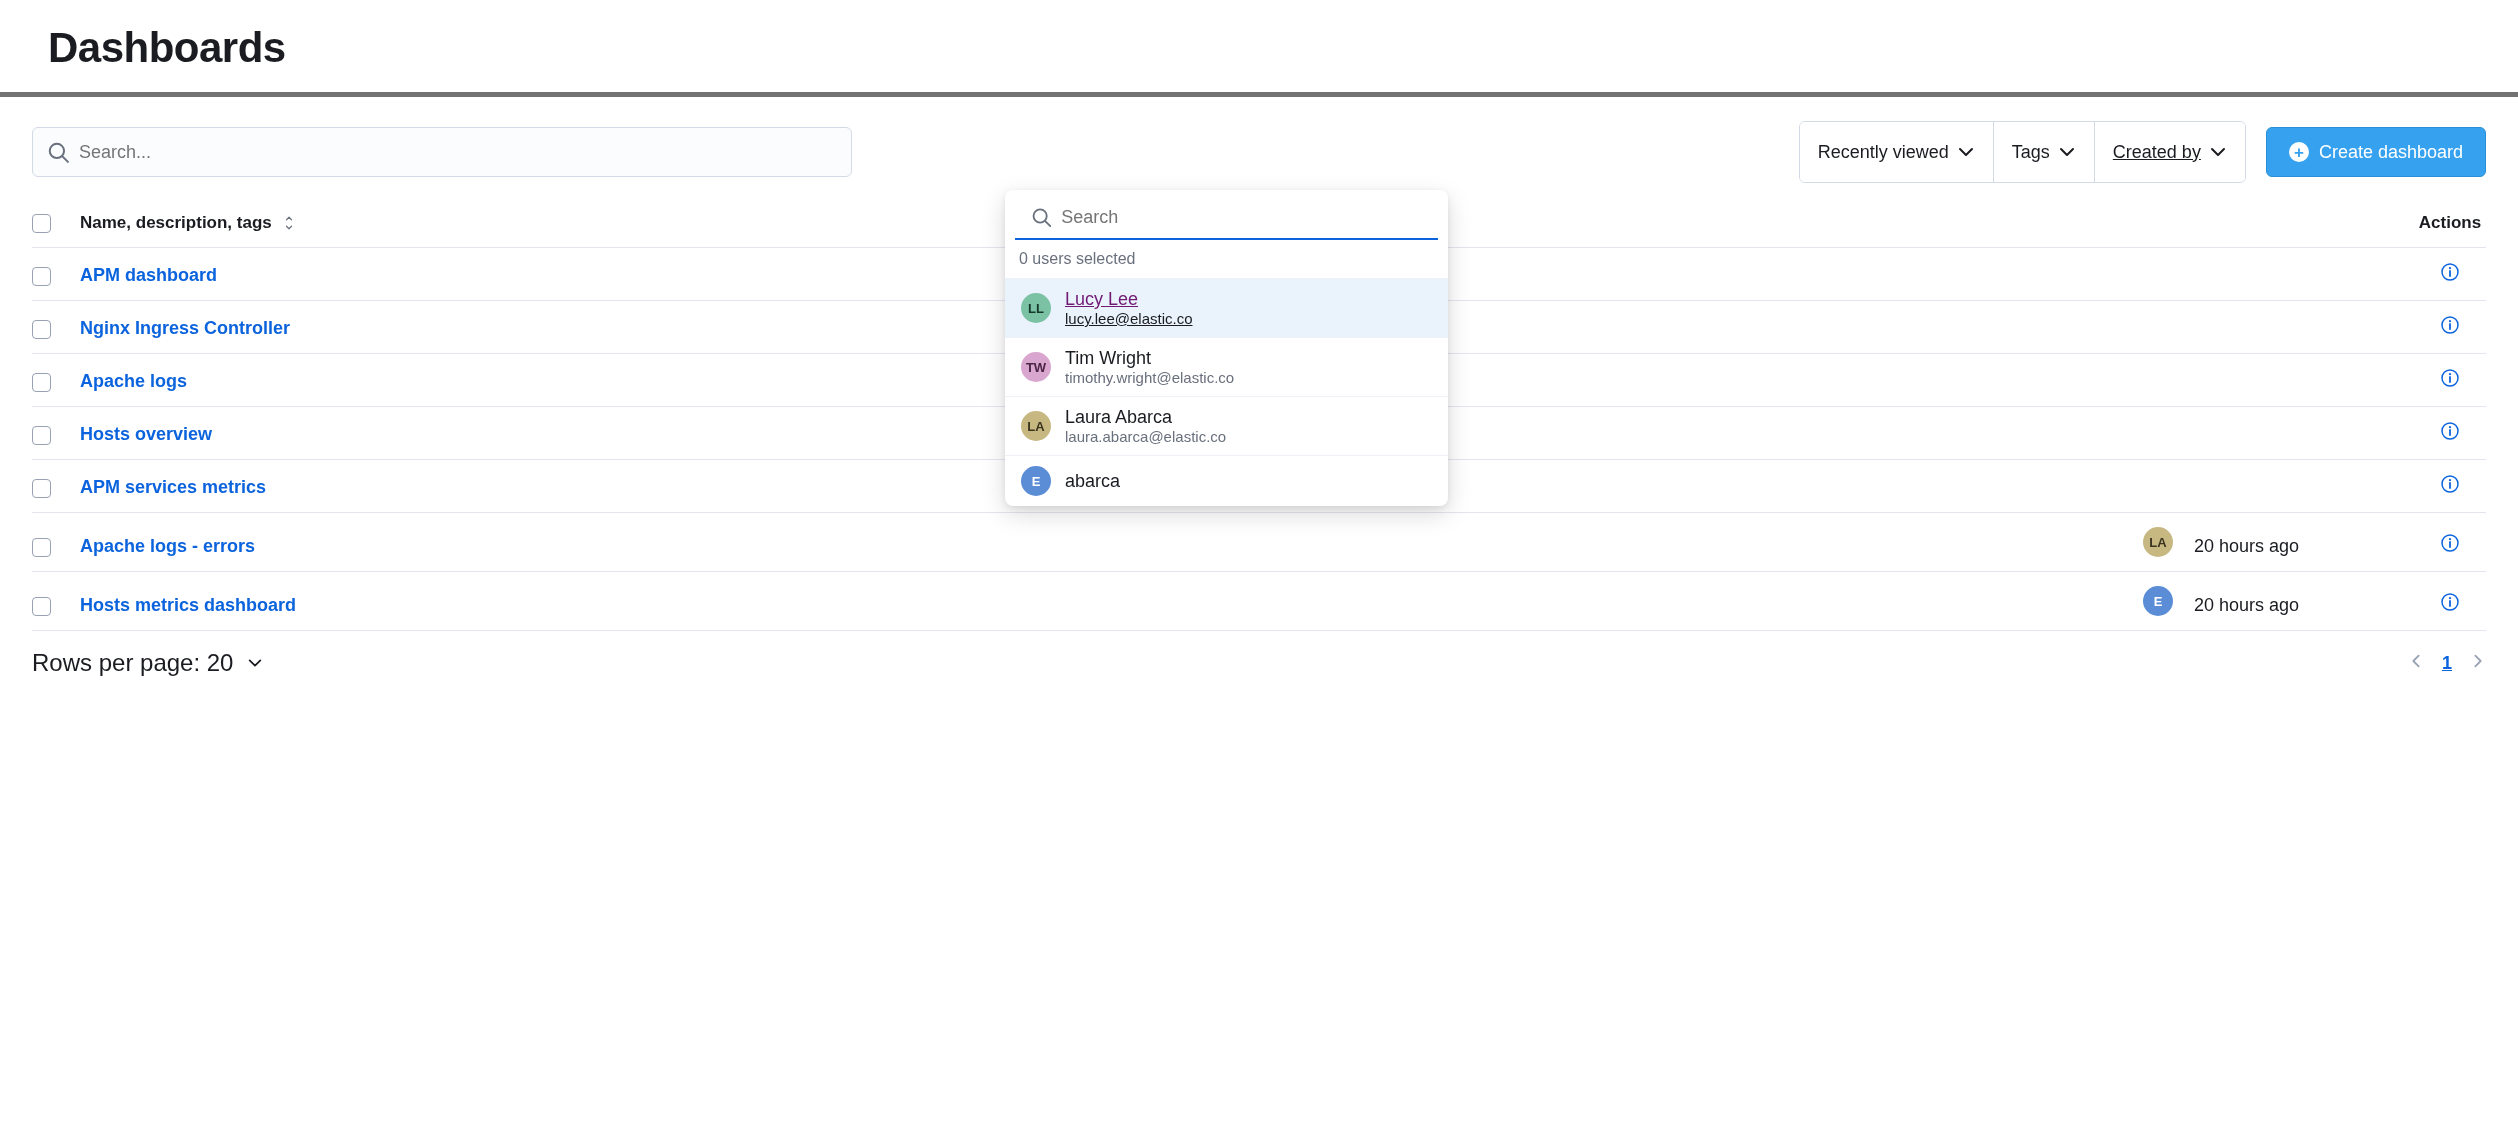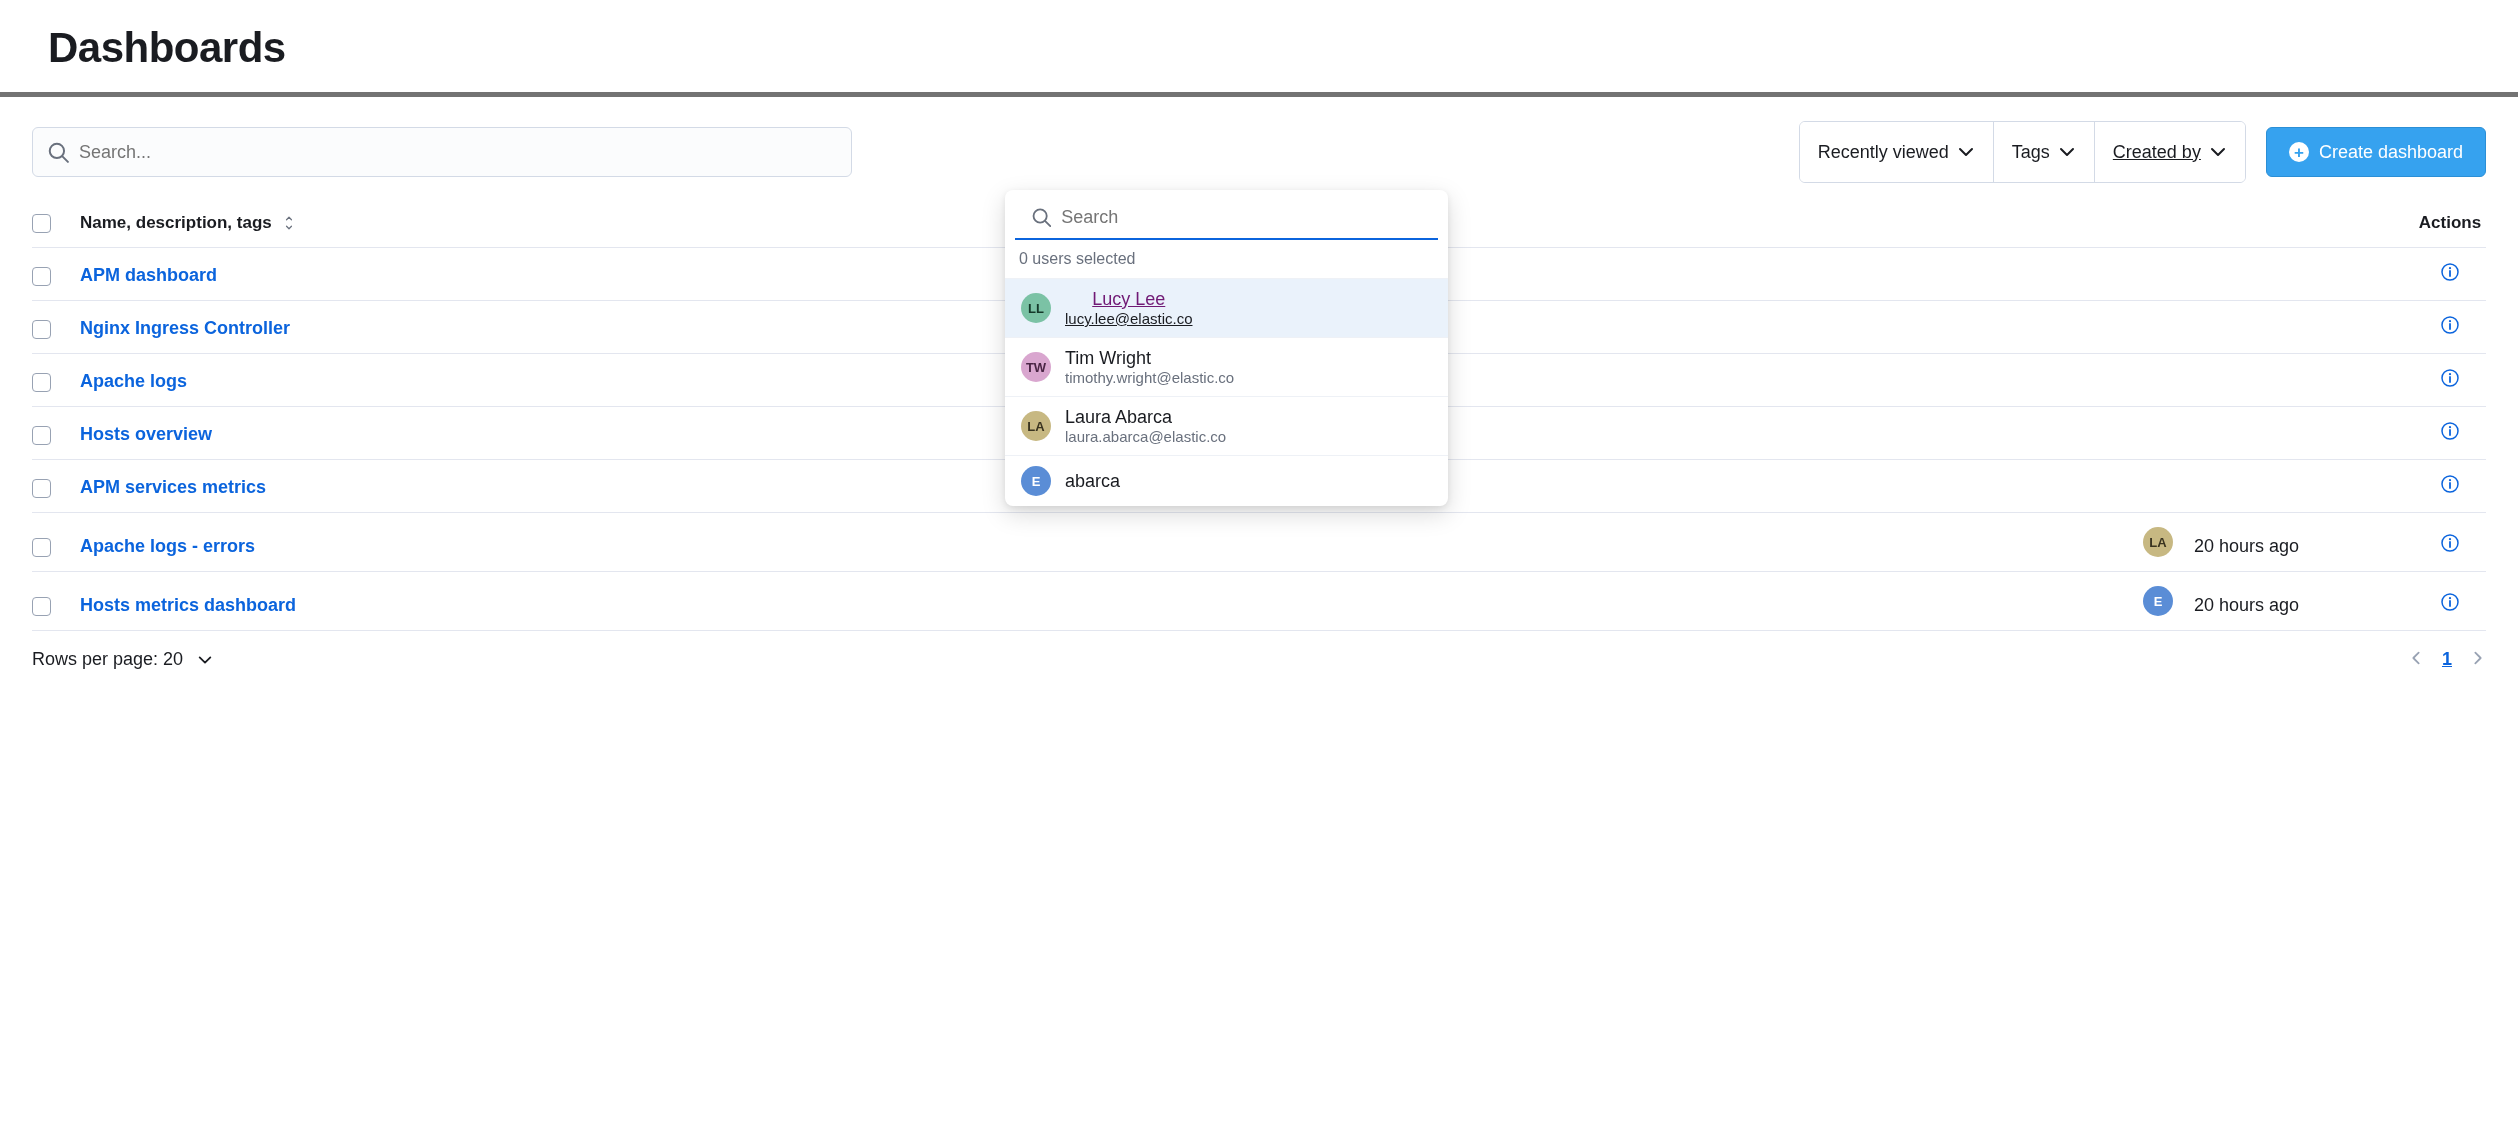--- a/index.html
+++ b/index.html
@@ -40,33 +40,33 @@
 
 .avatar { width: 30px; height: 30px; border-radius: 50%; display: flex; align-items: center; justify-content: center; font-size: 13px; font-weight: 600; }
 .av-la { background: #c7b882; color: #3a3420; }
 .av-e  { background: #5a8dd6; color: #fff; }
 .av-ll { background: #7bc2a5; color: #15382a; }
 .av-tw { background: #d9a6cf; color: #4a2545; }
 
 .info-icon { cursor: pointer; }
 
 .footer { display: flex; align-items: center; padding: 18px 32px; }
-.rows-pp { display: flex; align-items: center; gap: 14px; font-size: 18px; cursor: pointer; }
+.rows-pp { display: flex; align-items: center; gap: 14px; font-size: 24px; cursor: pointer; }
 .pager { margin-left: auto; display: flex; align-items: center; gap: 18px; }
 .pager-num { color: #0b64dd; font-size: 18px; font-weight: 700; text-decoration: underline; cursor: pointer; }
 .pager-arrow { color: #98a2b3; }
 
 
 .popover { position: absolute; top: 190px; left: 1005px; width: 443px; background: #fff; border-radius: 8px; box-shadow: 0 8px 24px rgba(0,0,0,0.15), 0 2px 6px rgba(0,0,0,0.08); overflow: hidden; z-index: 10; }
 .popover::before { content: ""; position: absolute; top: -6px; left: 216px; width: 12px; height: 12px; background: #fff; transform: rotate(45deg); box-shadow: -2px -2px 3px rgba(0,0,0,0.04); }
 .pop-search { display: flex; align-items: center; padding: 12px 16px 10px; border-bottom: 2px solid #0b64dd; margin: 4px 10px 0; }
 .pop-search input { border: none; outline: none; font-size: 18px; margin-left: 10px; width: 100%; }
 .pop-status { padding: 10px 14px; font-size: 16px; color: #69707d; }
 .user-opt { display: flex; align-items: center; gap: 14px; padding: 10px 16px; border-top: 1px solid #eef1f6; cursor: pointer; }
-.user-opt.hover { background: #eaf2fb; text-align: center; }
+.user-opt.hover { background: #eaf2fb; }
 .user-opt .u-name { font-size: 18px; font-weight: 500; }
 .user-opt.hover .u-name { color: #701a75; text-decoration: underline; }
 .user-opt .u-email { font-size: 15px; color: #69707d; }
 .user-opt.hover .u-email { color: #1a1c21; text-decoration: underline; }
 
 .chev { display: inline-flex; }
 </style>
 </head>
 <body>
 

